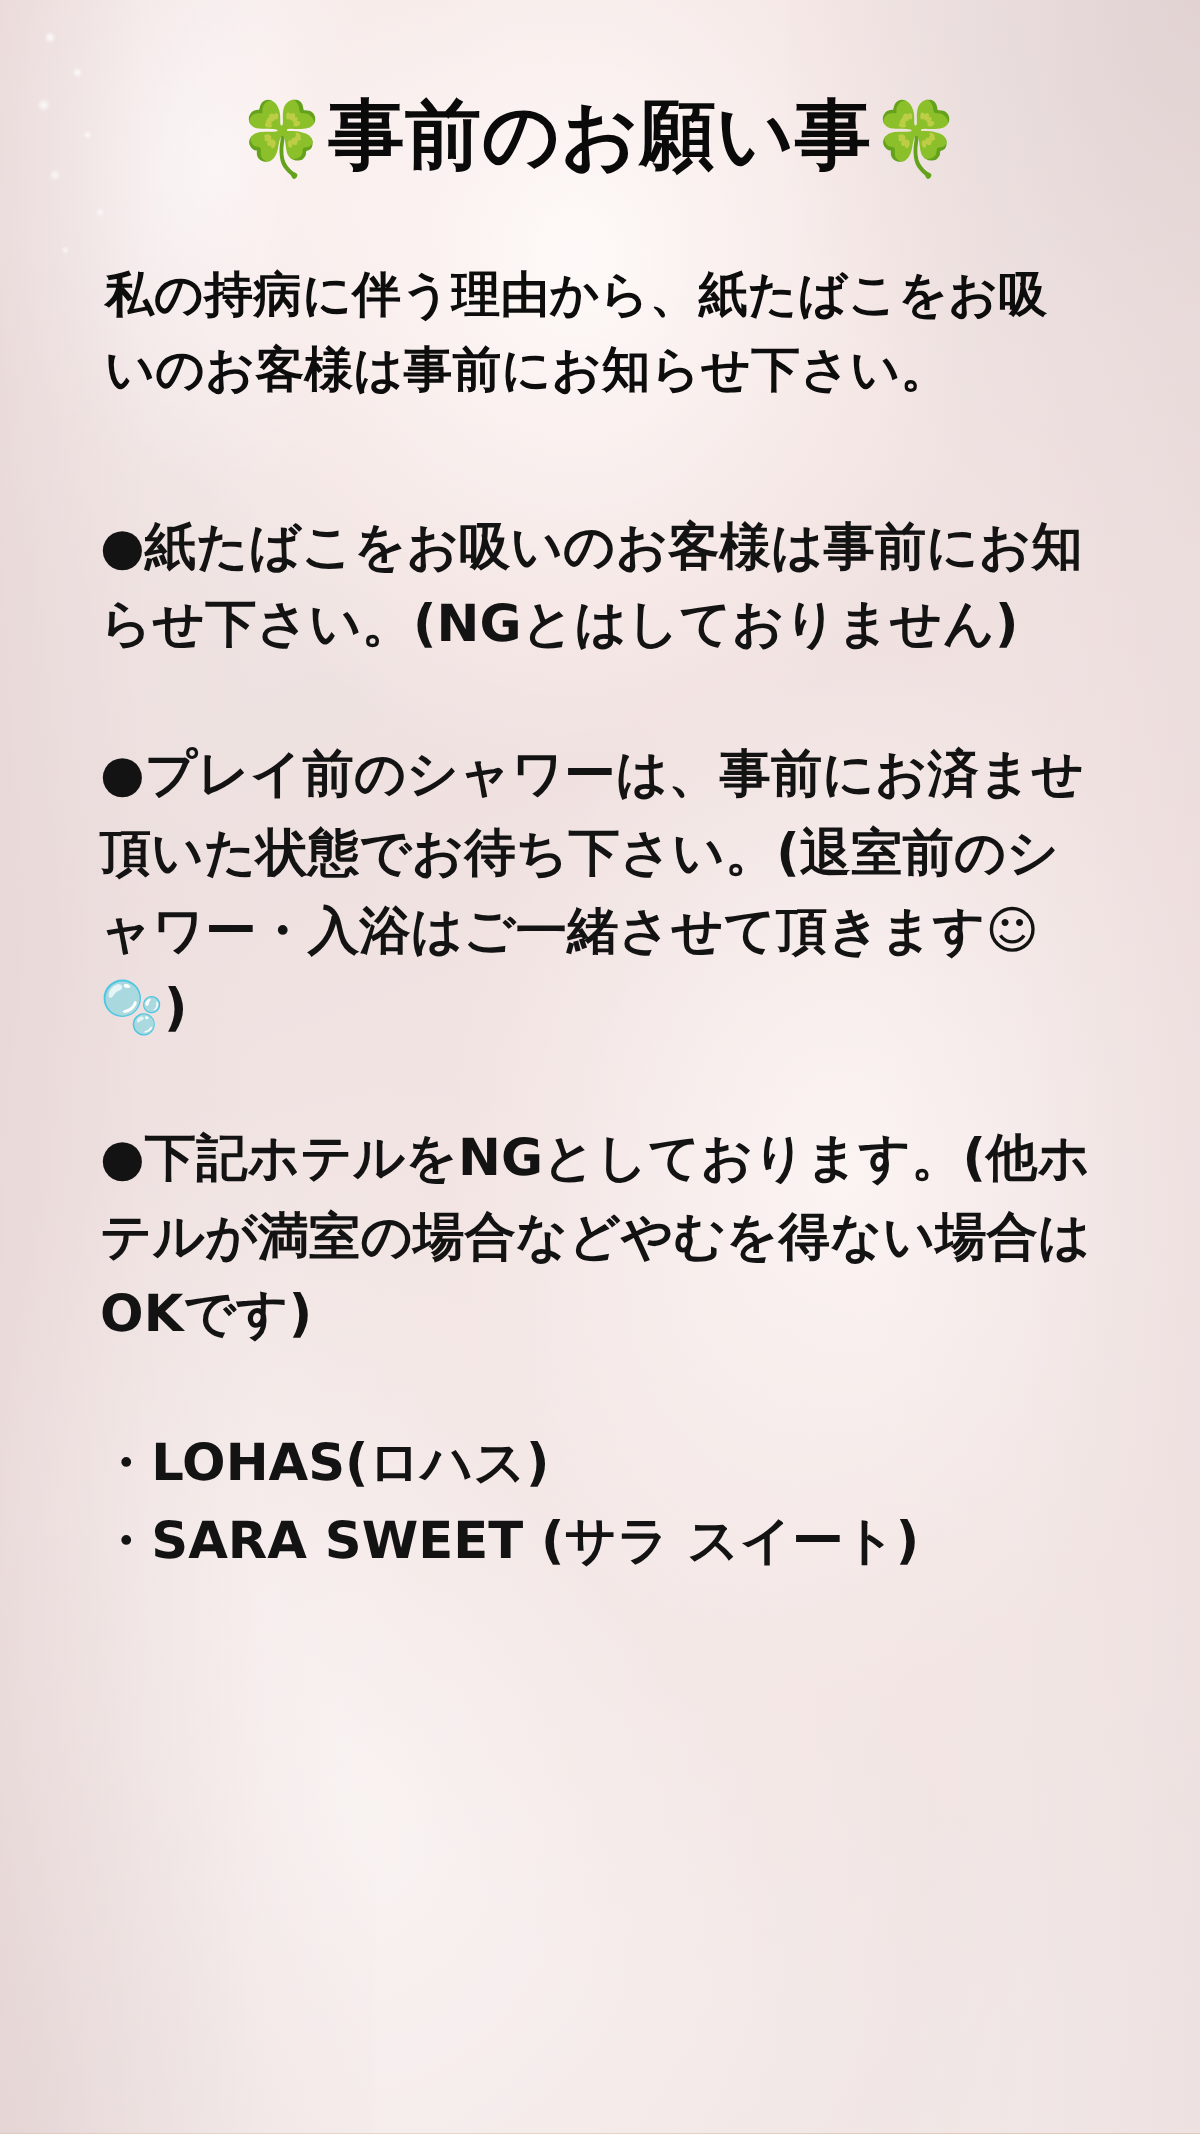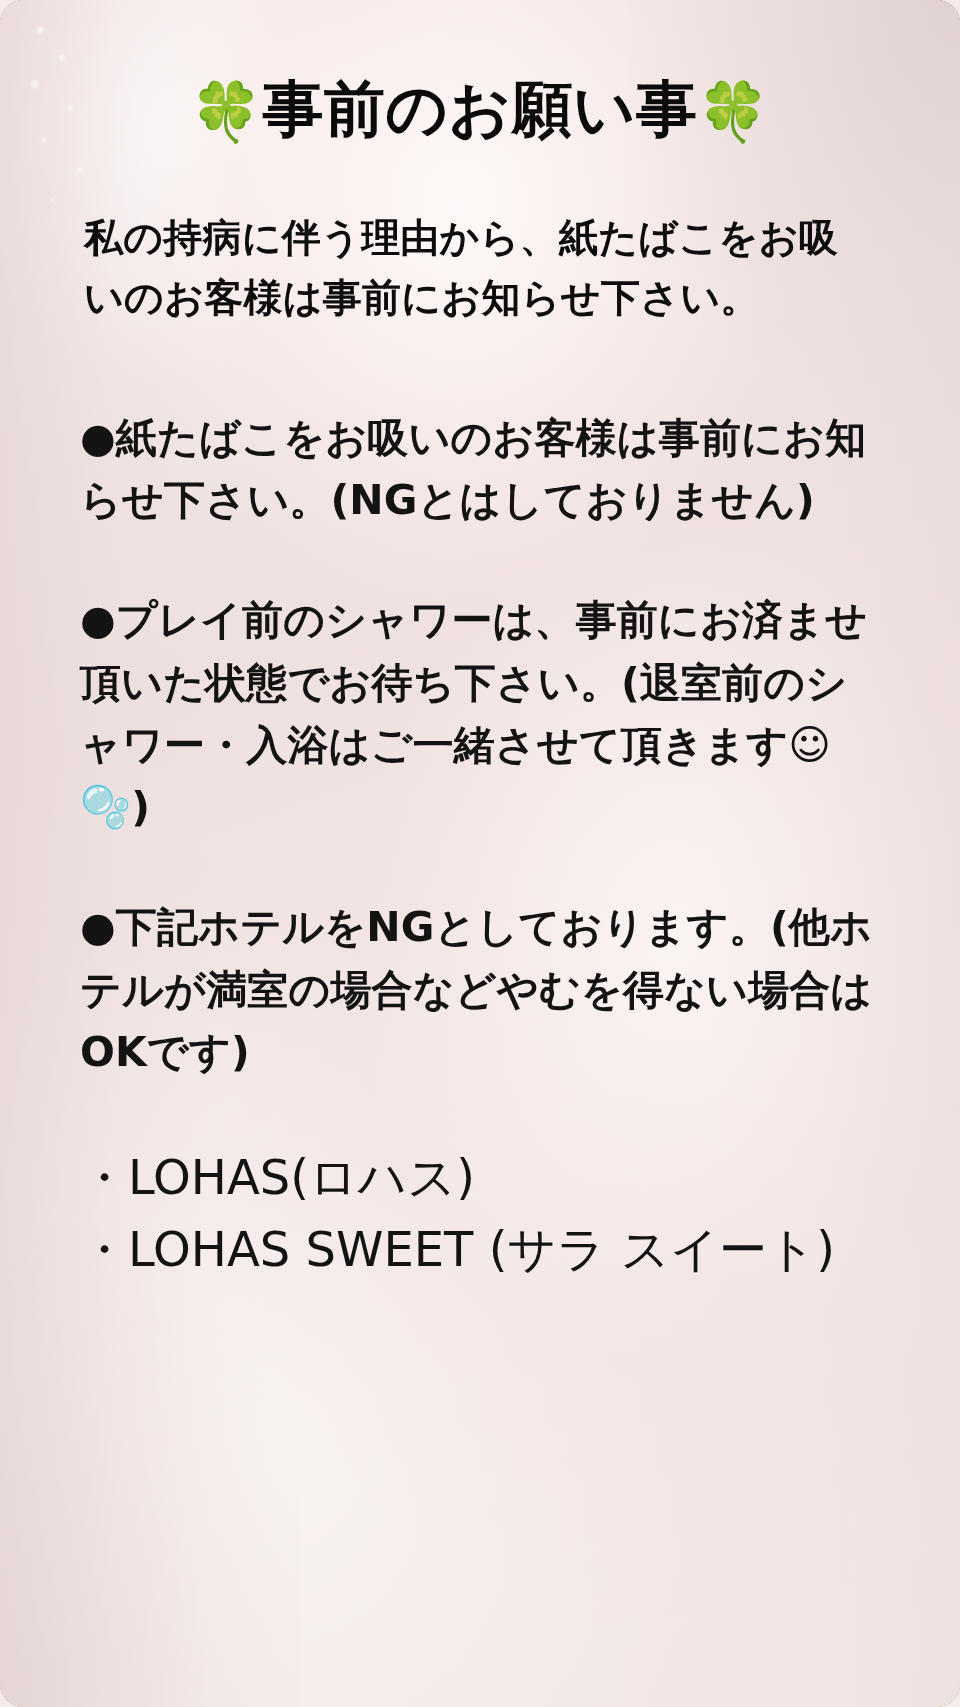--- a/index.html
+++ b/index.html
@@ -13,21 +13,20 @@
     background: #f3ece9;
     overflow: hidden;
   }
 
   .page {
     position: relative;
     width: 960px;
     height: 1707px;
     overflow: hidden;
     background: #a16207;
-    border-radius: 23px;
   }
 
   
   .bg {
     position: absolute;
     inset: 0;
     background:
       radial-gradient(ellipse 420px 520px at 48% 12%, rgba(255,248,246,0.95) 0%, rgba(246,226,223,0.6) 55%, rgba(236,210,208,0.0) 80%),
       radial-gradient(ellipse 300px 360px at 18% 8%, rgba(255,255,255,0.85) 0%, rgba(244,228,226,0.3) 70%, rgba(0,0,0,0) 100%),
       radial-gradient(ellipse 520px 700px at 70% 55%, rgba(250,240,238,0.9) 0%, rgba(232,206,204,0.45) 60%, rgba(205,175,175,0.12) 100%),
@@ -120,22 +119,22 @@
 
   .gap-lg { height: 78px; }
   .gap-md { height: 58px; }
 
   .hotel-list {
     margin: 0;
     padding: 0 18px;
     list-style: none;
   }
   .hotel-list li {
-    font-size: 48px;
-    font-weight: 400;
+    font-size: 41px;
+    font-weight: 700;
     line-height: 1.5;
     color: #131313;
   }
 </style>
 </head>
 <body>
 
 <div class="page">
 
   <div class="bg"></div>
@@ -163,20 +162,20 @@
     <p class="para">●プレイ前のシャワーは、事前にお済ませ頂いた状態でお待ち下さい。(退室前のシャワー・入浴はご一緒させて頂きます☺🫧)</p>
 
     <div class="gap-md"></div>
 
     <p class="para">●下記ホテルをNGとしております。(他ホテルが満室の場合などやむを得ない場合はOKです)</p>
 
     <div class="gap-md"></div>
 
     <ul class="hotel-list">
       <li>・LOHAS(ロハス)</li>
-      <li>・LOHAS SWEET (サラ スイート)</li>
+      <li>・SARA SWEET (サラ スイート)</li>
     </ul>
 
     <div class="gap-md"></div>
 
 
   </div>
 </div>
 
 </body></html>

